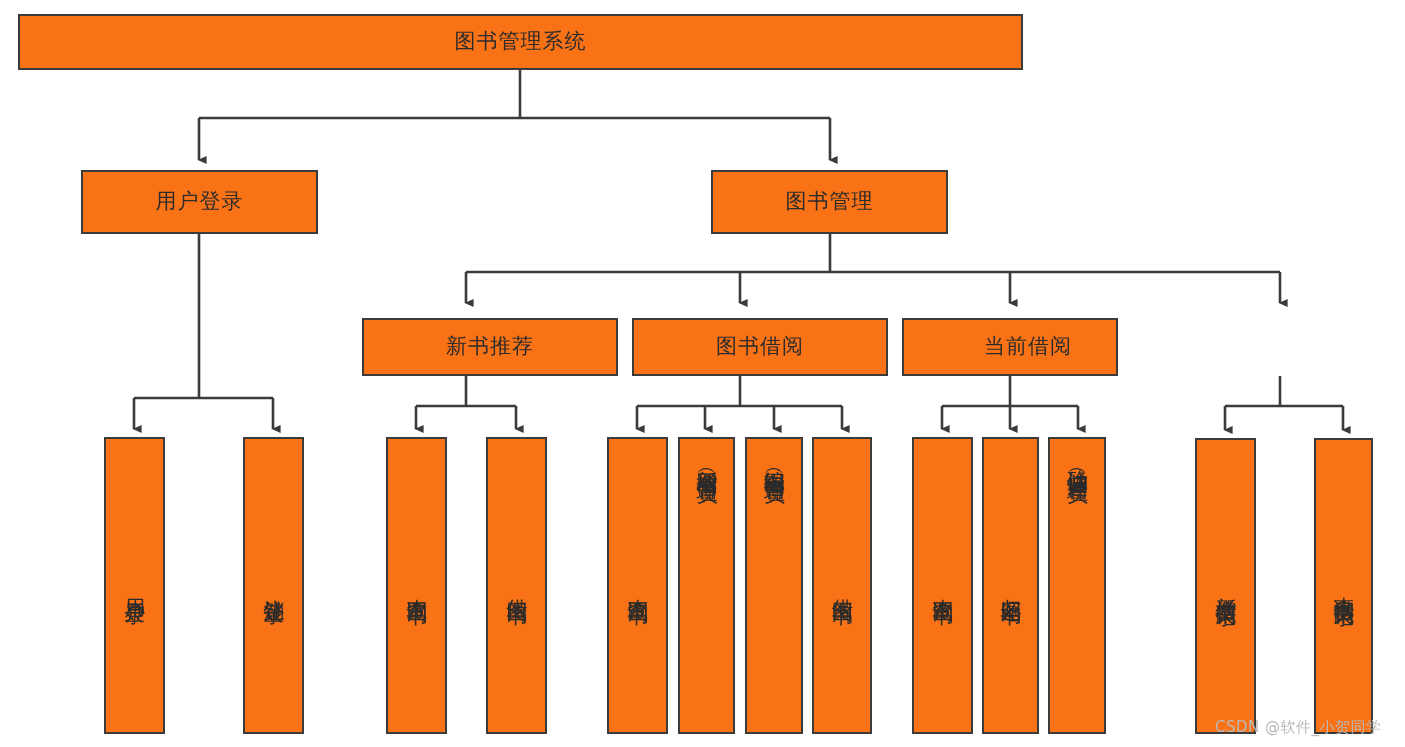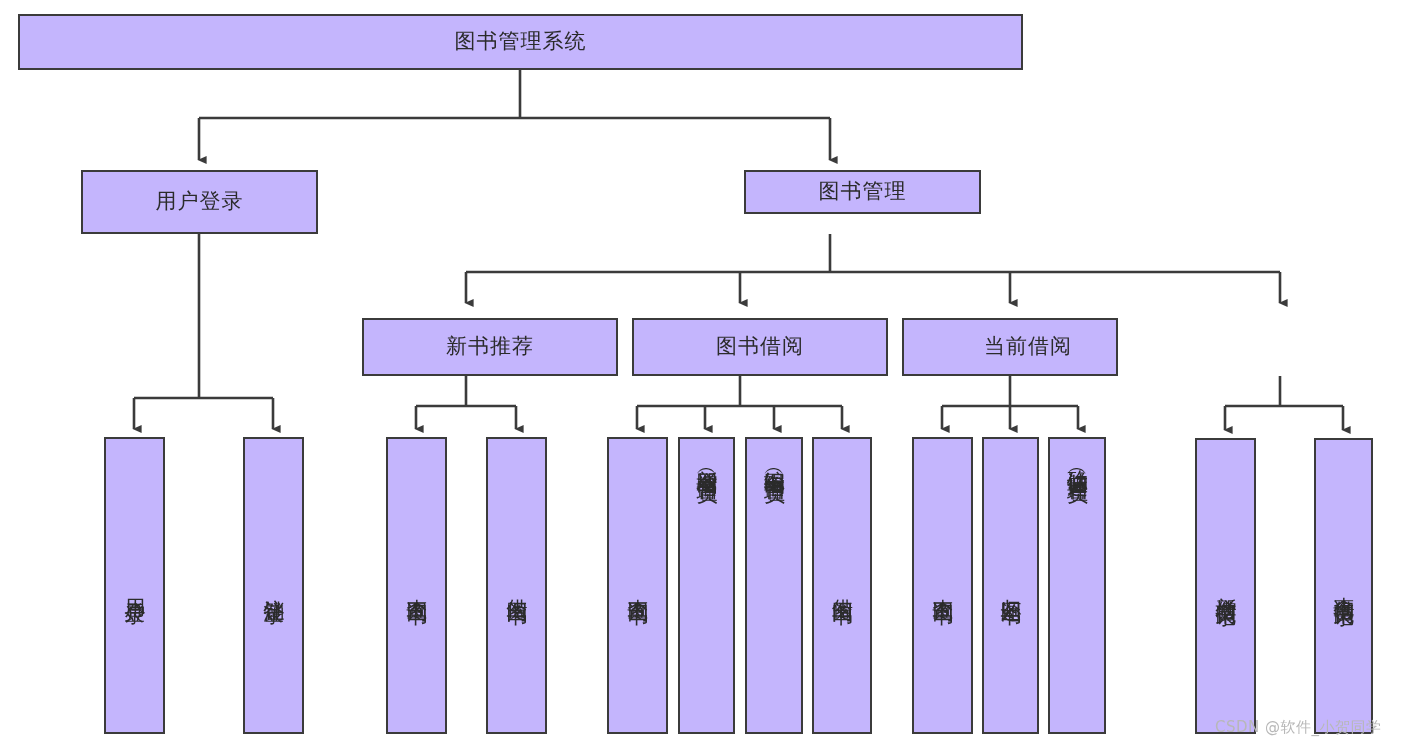--- a/index.html
+++ b/index.html
@@ -21,21 +21,21 @@
     position: absolute;
     left: 0;
     top: 0;
     width: 1405px;
     height: 747px;
   }
   .node {
     position: absolute;
     box-sizing: border-box;
     border: 2px solid #3b3b3b;
-    background: #c4b5fd;
+    background: #f97316;
     color: #2b2b2b;
     display: flex;
     align-items: center;
     justify-content: center;
     text-align: center;
   }
   .node.h {
     font-size: 21px;
     letter-spacing: 1px;
     line-height: 1.1;
@@ -122,21 +122,21 @@
     </g>
   </svg>
 
   <div class="node h" style="left:18px; top:14px; width:1005px; height:56px;">
     <span>图书管理系统</span>
   </div>
 
   <div class="node h" style="left:81px; top:170px; width:237px; height:64px;">
     <span>用户登录</span>
   </div>
-  <div class="node h" style="left:711px; top:170px; width:237px; height:44px;margin-left:33px;">
+  <div class="node h" style="left:711px; top:170px; width:237px; height:64px;">
     <span>图书管理</span>
   </div>
 
   <div class="node h" style="left:362px; top:318px; width:256px; height:58px;">
     <span>新书推荐</span>
   </div>
   <div class="node h" style="left:632px; top:318px; width:256px; height:58px;">
     <span>图书借阅</span>
   </div>
   <div class="node h" style="left:902px; top:318px; width:216px; height:58px;padding-left:36px;">

